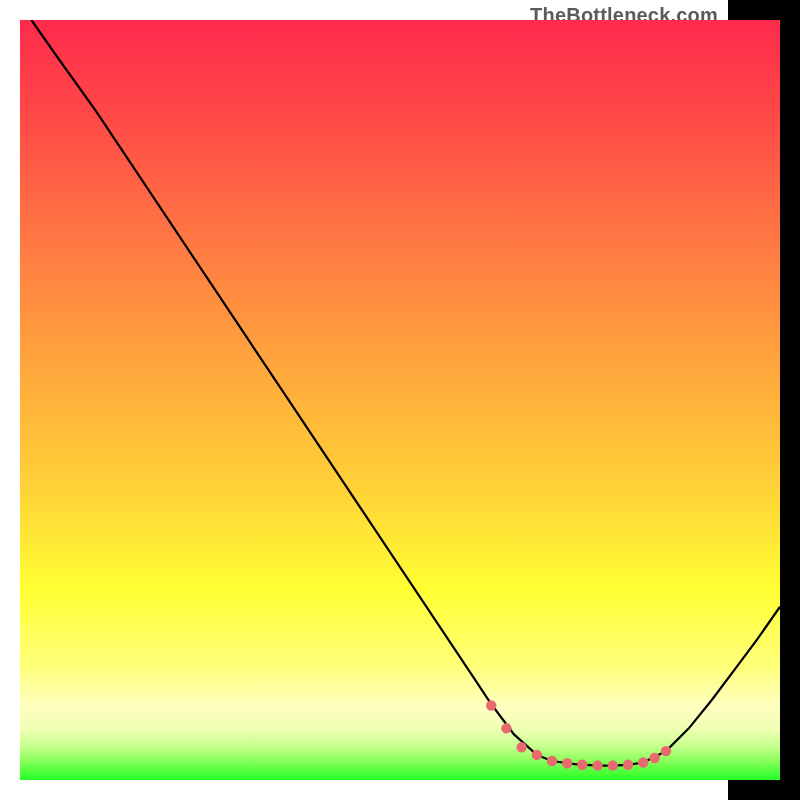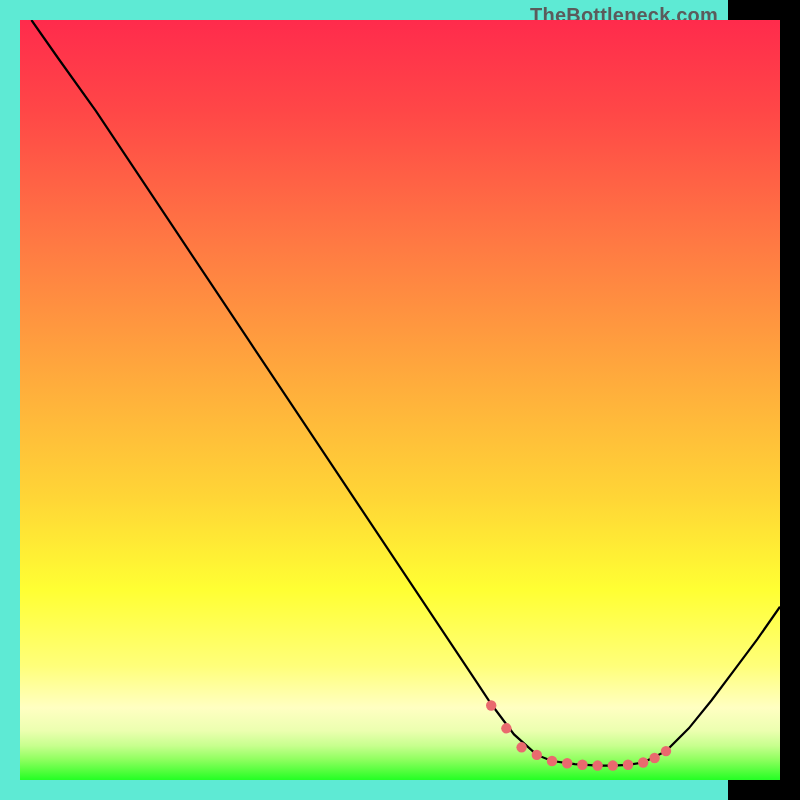--- a/index.html
+++ b/index.html
@@ -1,17 +1,17 @@
 <!DOCTYPE html>
 <html><head>
 <meta charset="utf-8">
 <style>
   * { margin: 0; padding: 0; box-sizing: border-box; }
   html, body { width: 800px; height: 800px; background: #000; overflow: hidden; }
-  #container { position: relative; width: 728px; height: 800px; background: #5eead4; }
+  #container { position: relative; width: 728px; height: 800px; background: #ffffff; }
   #plot-area {
     position: absolute;
     left: 20px;
     top: 20px;
     width: 760px;
     height: 760px;
   }
   #watermark {
     position: absolute;
     top: 4px;

